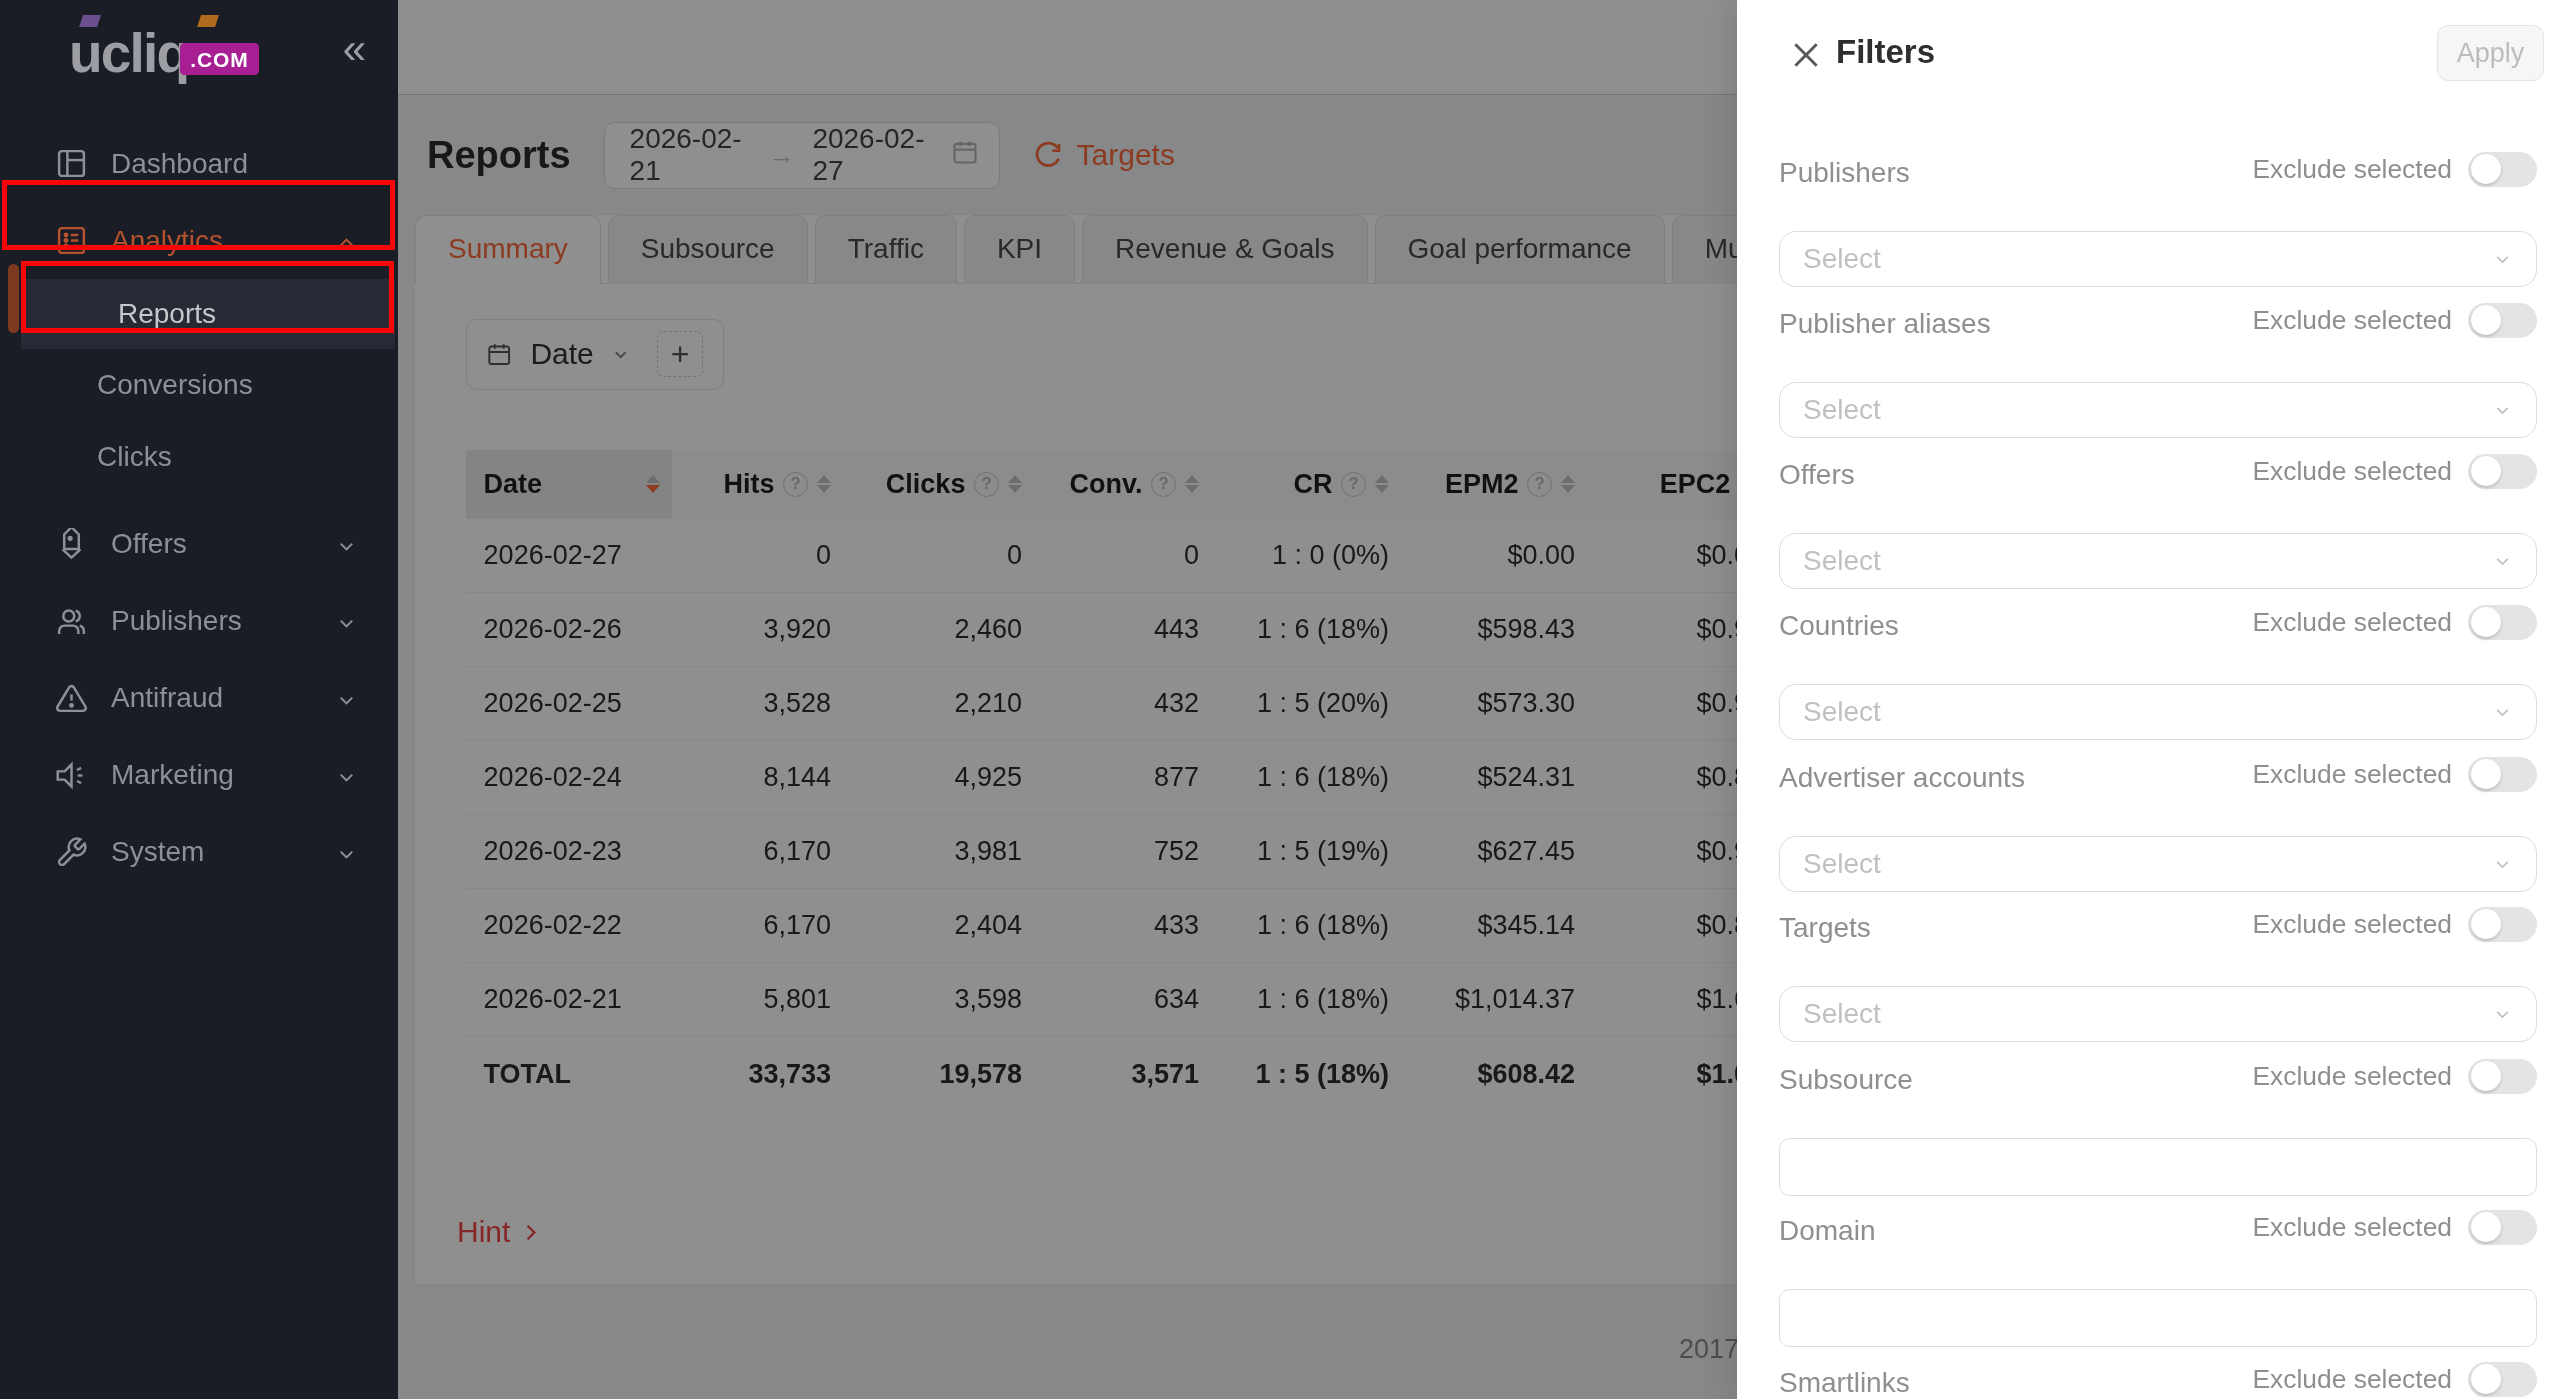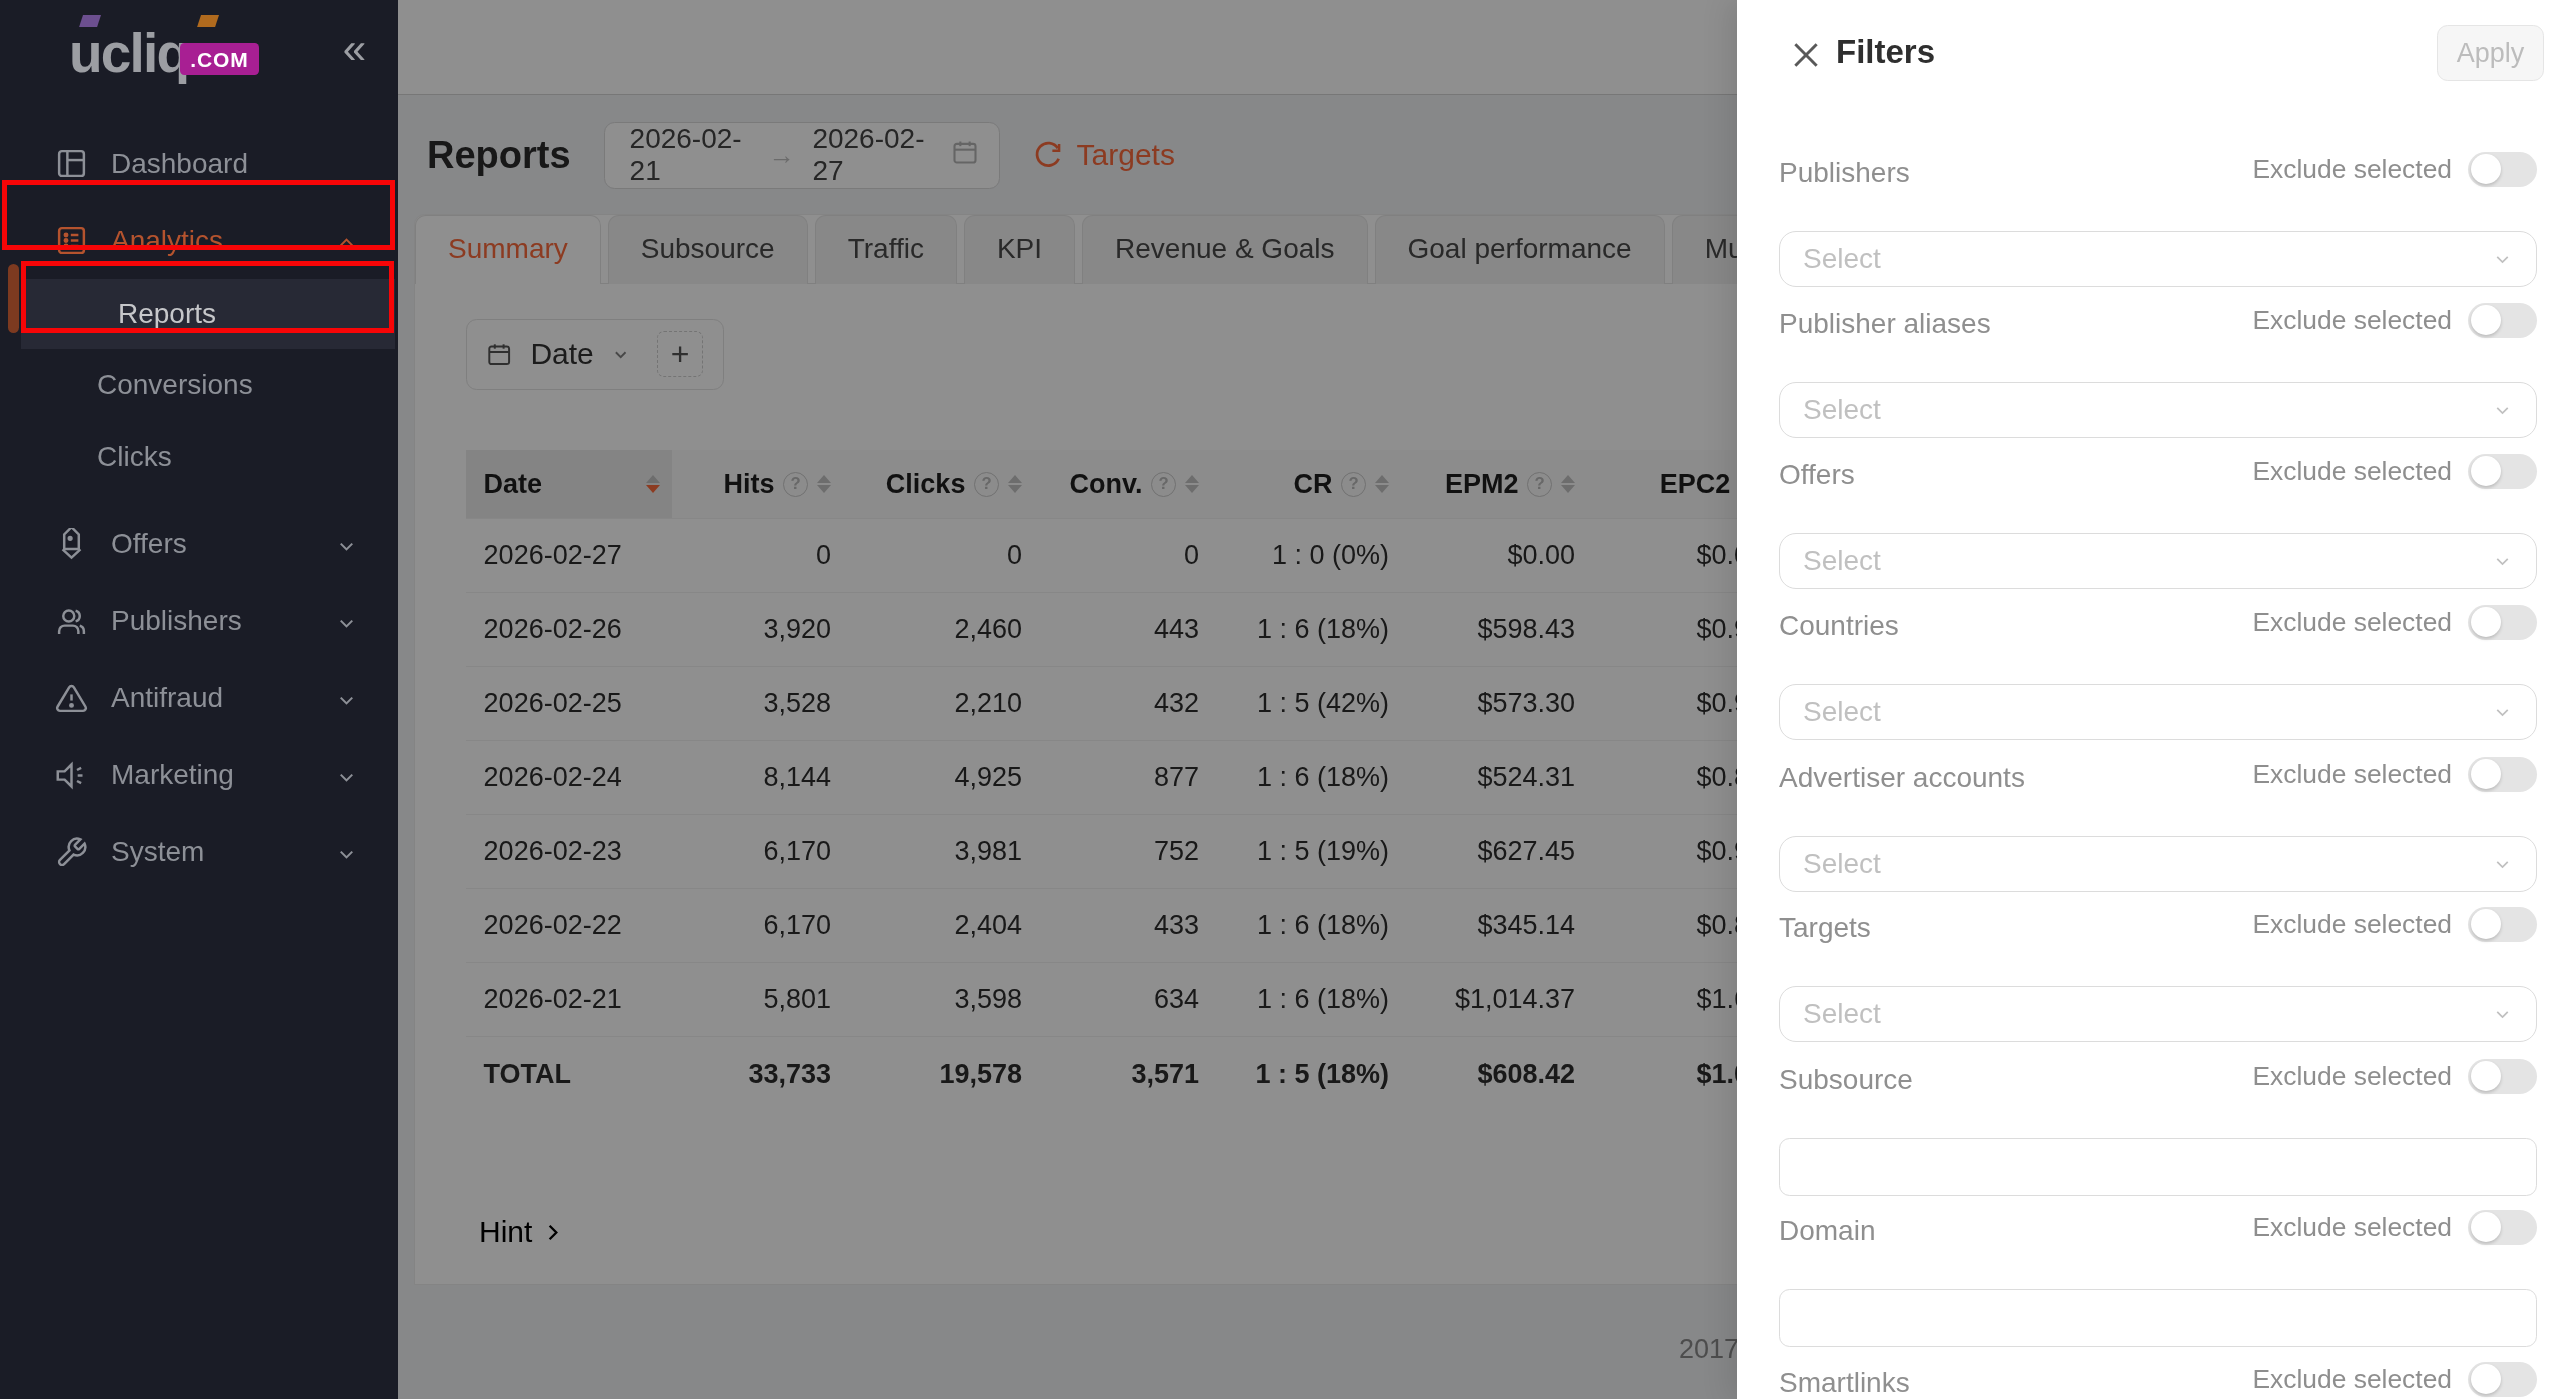--- a/index.html
+++ b/index.html
@@ -65,21 +65,21 @@
   .th-inner { display:flex; align-items:center; justify-content:flex-end; gap:8.8px; }
   th.c-date .th-inner { justify-content:space-between; padding-right:12.3px; }
   .help-dot { width:25px; height:25px; border:1.8px solid #c9c9c9; border-radius:50%; color:#b9b9b9; font-size:16.7px; line-height:21px; text-align:center; font-weight:700; cursor:pointer; flex:0 0 auto; }
   .sorter { display:flex; flex-direction:column; gap:2.6px; cursor:pointer; }
   .sorter i { display:block; width:0; height:0; border-left:7px solid transparent; border-right:7px solid transparent; }
   .sorter .up { border-bottom:8.8px solid #c2c2c2; }
   .sorter .down { border-top:8.8px solid #c2c2c2; }
   .sorter .down.on { border-top-color:#fa6a3c; }
   tr.total td { font-weight:700; border-bottom:none; }
 
-  .hint { position:absolute; left:64px; bottom:35px; display:flex; align-items:center; gap:8.8px; color:#000000; font-size:30px; cursor:pointer; }
+  .hint { position:absolute; left:42px; bottom:35px; display:flex; align-items:center; gap:8.8px; color:#ef4444; font-size:30px; cursor:pointer; }
 
   .footer { position:absolute; top:1334px; left:1422px; transform:translateX(-50%); font-size:27px; color:#8a8a8a; white-space:nowrap; }
 
   .dim-overlay { position:absolute; inset:0; background:rgba(0,0,0,0.44); z-index:50; }
 
   
   .filters-panel { position:absolute; left:1737px; top:0; width:839px; height:1400px; background:#fff; z-index:60; box-shadow:-8.8px 0 26.4px rgba(0,0,0,0.10); }
   .fp-header { position:relative; height:114px; }
   .fp-close { position:absolute; left:53px; top:39px; width:32px; height:32px; cursor:pointer; color:#595959; }
   .fp-title { position:absolute; left:99px; top:33px; font-size:33px; font-weight:600; color:#2f2f2f; }
@@ -378,21 +378,21 @@
               <td>443</td>
               <td>1 : 6 (18%)</td>
               <td>$598.43</td>
               <td>$0.95</td>
             </tr>
             <tr>
               <td class="c-date">2026-02-25</td>
               <td>3,528</td>
               <td>2,210</td>
               <td>432</td>
-              <td>1 : 5 (42%)</td>
+              <td>1 : 5 (20%)</td>
               <td>$573.30</td>
               <td>$0.91</td>
             </tr>
             <tr>
               <td class="c-date">2026-02-24</td>
               <td>8,144</td>
               <td>4,925</td>
               <td>877</td>
               <td>1 : 6 (18%)</td>
               <td>$524.31</td>

